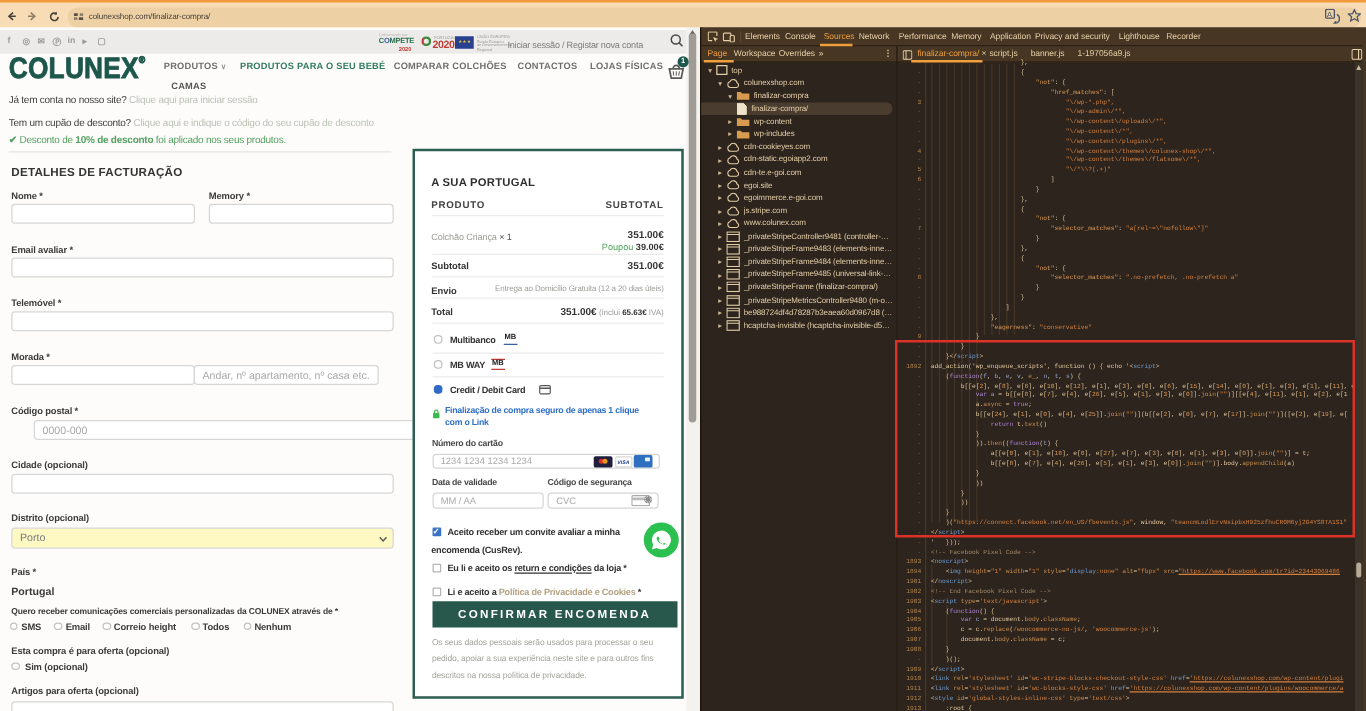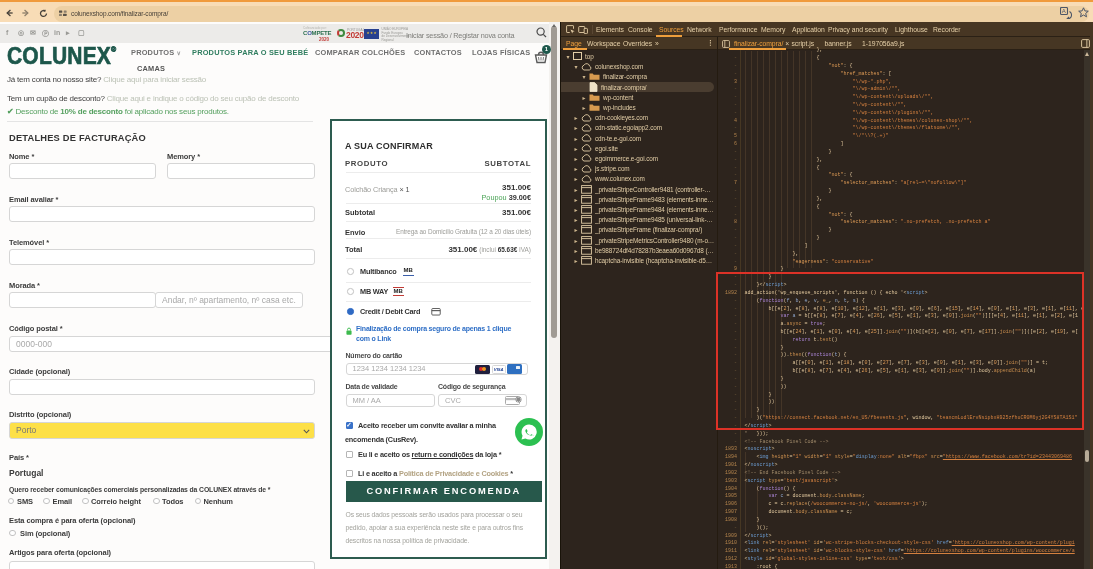--- a/index.html
+++ b/index.html
@@ -145,25 +145,25 @@
 <div class="inp" style="left:9px;top:163px;width:147px;height:16px;"></div>
 <div class="inp" style="left:167px;top:163px;width:148px;height:16px;"></div>
 <div class="lab" style="left:9px;top:195px">Email avaliar *</div>
 <div class="inp" style="left:9px;top:206px;width:306px;height:16px;"></div>
 <div class="lab" style="left:9px;top:238px">Telemóvel *</div>
 <div class="inp" style="left:9px;top:249px;width:306px;height:16px;"></div>
 <div class="lab" style="left:9px;top:281px">Morada *</div>
 <div class="inp" style="left:9px;top:292px;width:147px;height:16px;"></div>
 <div class="inp" style="left:155px;top:292px;width:148px;height:16px;">Andar, nº apartamento, nº casa etc.</div>
 <div class="lab" style="left:9px;top:324px">Código postal *</div>
-<div class="inp" style="left:9px;top:336px;width:340px;height:16px;">0000-000</div>
+<div class="inp" style="left:27px;top:336px;width:340px;height:16px;">0000-000</div>
 <div class="lab" style="left:9px;top:367px">Cidade (opcional)</div>
 <div class="inp" style="left:9px;top:379px;width:306px;height:16px;"></div>
 <div class="lab" style="left:9px;top:410px">Distrito (opcional)</div>
-<div class="inp" style="left:9px;top:422px;width:306px;height:17px;background:#fde047;color:#777">Porto</div>
+<div class="inp" style="left:9px;top:422px;width:306px;height:17px;background:#fef9c3;color:#777">Porto</div>
 <svg class="abs" style="left:303px;top:429px" width="7" height="5" viewBox="0 0 7 5">
       <path d="M0.8 0.8 L3.5 3.8 L6.2 0.8" fill="none" stroke="#555" stroke-width="1.1"></path>
     </svg>
 <div class="lab" style="left:9px;top:453px">País *</div>
 <div class="abs" style="left:9px;top:468px;font-size:8.5px;font-weight:bold;color:#3b3b3b">Portugal</div>
 <div class="abs" style="left:9px;top:486px;font-size:6.8px;font-weight:bold;color:#3b3b3b;letter-spacing:-0.1px">Quero receber comunicações comerciais personalizadas da COLUNEX através de *</div>
 <div class="rad" style="left:7.5px;top:497.5px"></div>
 <div class="lab" style="left:17px;top:497px">SMS</div>
 <div class="rad" style="left:43px;top:497.5px"></div>
 <div class="lab" style="left:52.5px;top:497px">Email</div>
@@ -172,21 +172,21 @@
 <div class="rad" style="left:153px;top:497.5px"></div>
 <div class="lab" style="left:162px;top:497px">Todos</div>
 <div class="rad" style="left:194.5px;top:497.5px"></div>
 <div class="lab" style="left:203.5px;top:497px">Nenhum</div>
 <div class="lab" style="left:9px;top:516px">Esta compra é para oferta (opcional)</div>
 <div class="rad" style="left:9px;top:529.5px"></div>
 <div class="lab" style="left:20px;top:529px">Sim (opcional)</div>
 <div class="lab" style="left:9px;top:548px">Artigos para oferta (opcional)</div>
 <div class="inp" style="left:9px;top:561px;width:306px;height:14px;"></div>
 <div id="obox"></div>
-<div class="abs" style="left:345px;top:140.5px;font-size:9px;font-weight:bold;color:#2e2e2e;letter-spacing:0.2px">A SUA CONFIRMAR</div>
+<div class="abs" style="left:345px;top:140.5px;font-size:9px;font-weight:bold;color:#2e2e2e;letter-spacing:0.2px">A SUA PORTUGAL</div>
 <div class="abs" style="left:345px;top:159px;font-size:7.8px;font-weight:bold;color:#444;letter-spacing:0.6px">PRODUTO</div>
 <div class="abs" style="left:346px;top:159px;width:185px;text-align:right;font-size:7.8px;font-weight:bold;color:#444;letter-spacing:0.6px">SUBTOTAL</div>
 <div class="oline" style="top:172px"></div>
 <div class="abs" style="left:345px;top:185px;font-size:7.3px;color:#9c9c98;letter-spacing:-0.1px">Colchão Criança <span style="color:#555">× 1</span></div>
 <div class="abs" style="left:346px;top:182.5px;width:185px;text-align:right;font-size:8px;font-weight:bold;color:#333">351.00€</div>
 <div class="abs" style="left:346px;top:193px;width:185px;text-align:right;font-size:7.3px"><span style="color:#4ba457">Poupou </span><b style="color:#333">39.00€</b></div>
 <div class="oline" style="top:203px"></div>
 <div class="abs" style="left:345px;top:208px;font-size:7.5px;font-weight:bold;color:#333">Subtotal</div>
 <div class="abs" style="left:346px;top:208px;width:185px;text-align:right;font-size:8px;font-weight:bold;color:#333">351.00€</div>
 <div class="oline" style="top:221px"></div>

